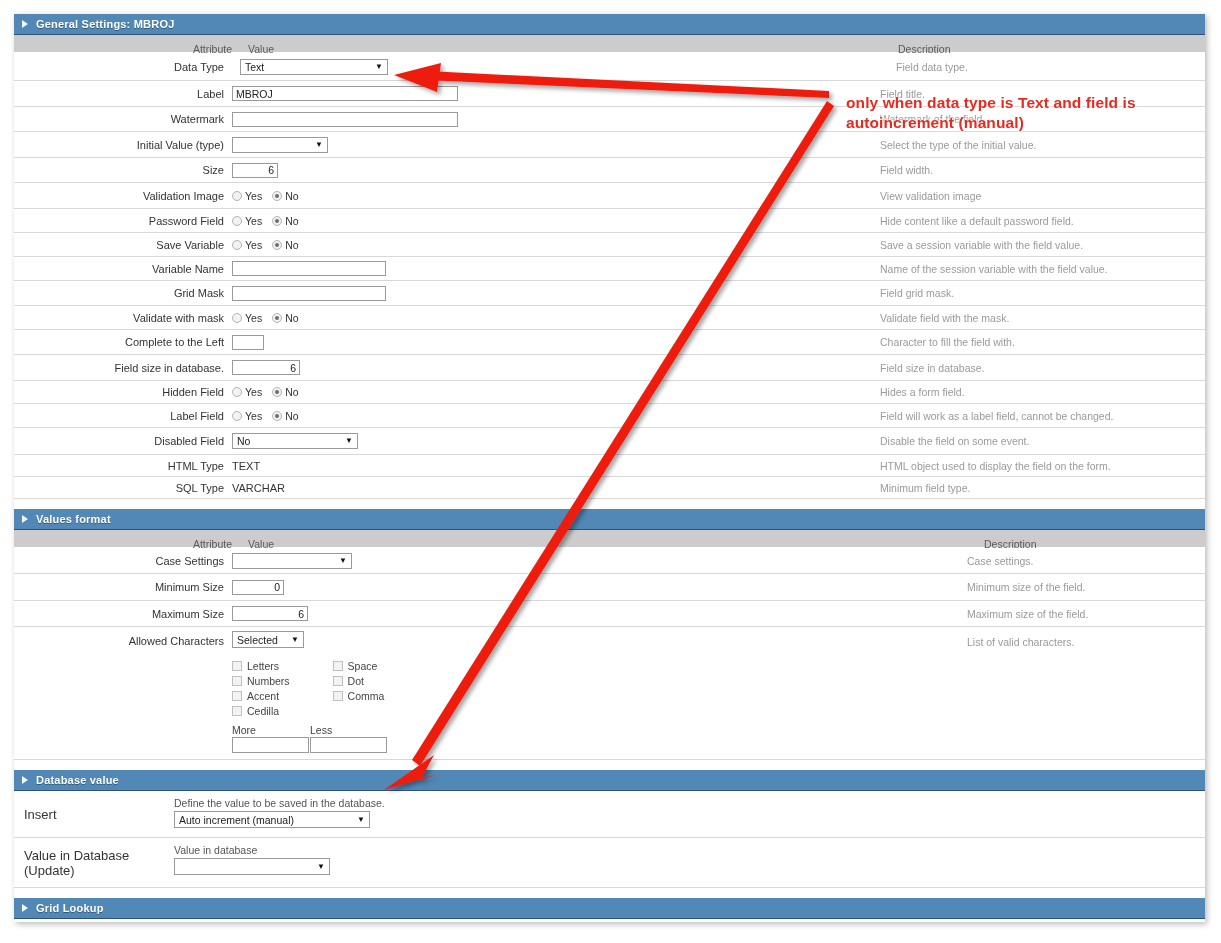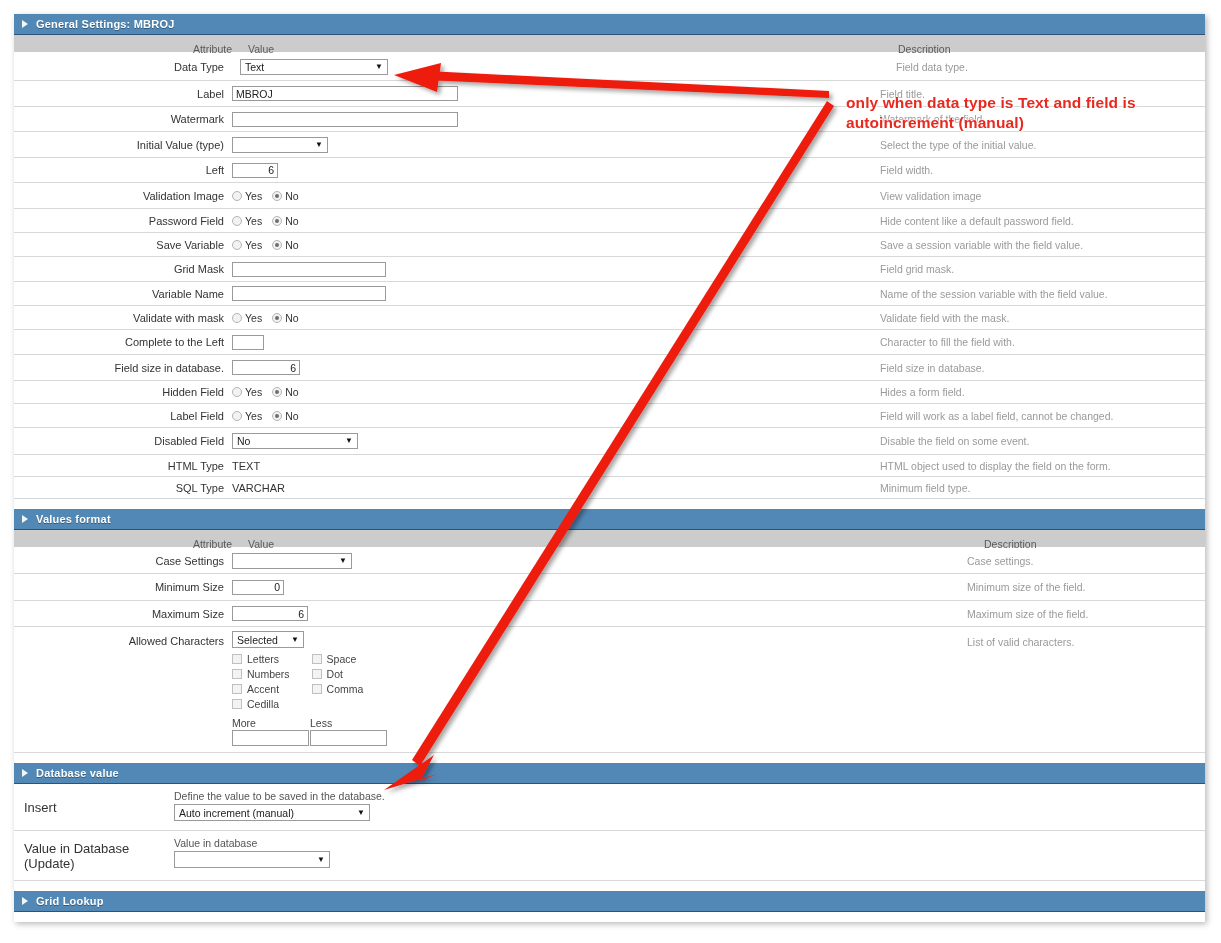--- a/index.html
+++ b/index.html
@@ -154,21 +154,21 @@
     box-sizing:border-box;
   }
 
   .plain{font-size:11px;color:#333;}
 
   
   .allowed{
     display:flex;flex-direction:column;
     gap:3px;padding:4px 0 6px 0;
   }
-  .ac-grid{display:flex;margin-top:2px;}
+  .ac-grid{display:flex;margin-top:9px;gap:21px;}
   .ac-col{display:flex;flex-direction:column;gap:3px;}
   .ac-col.c2{margin-left:22px;}
   .ac-item{display:flex;align-items:center;gap:5px;font-size:10.5px;color:#444;}
   .ml-row{display:flex;margin-top:4px;}
   .ml-b{display:flex;flex-direction:column;}
   .ml-b .lb{font-size:10.5px;color:#444;margin-bottom:1px;}
   .ml-b .txt{width:77px;height:16px;}
   .ml-b.second{margin-left:1px;}
 
   
@@ -263,21 +263,21 @@
     <div class="cell-val">
       <div class="sel" style="width:96px;">
         <span class="cap"></span>
         <span class="arw">▼</span>
       </div>
     </div>
     <div class="cell-desc">Select the type of the initial value.</div>
   </div>
 
   <div class="row" style="height:24px;">
-    <div class="cell-attr">Left</div>
+    <div class="cell-attr">Size</div>
     <div class="cell-val">
       <div class="txt num" style="width:46px;">6</div>
     </div>
     <div class="cell-desc">Field width.</div>
   </div>
 
   <div class="row" style="height:25px;">
     <div class="cell-attr">Validation Image</div>
     <div class="cell-val">
       <div class="radios">
@@ -321,34 +321,34 @@
           </span>
         <span class="grp">
             <span class="rdo on"></span>
             <span>No</span>
           </span>
       </div>
     </div>
     <div class="cell-desc">Save a session variable with the field value.</div>
   </div>
 
+  <div class="row" style="height:23px;">
+    <div class="cell-attr">Variable Name</div>
+    <div class="cell-val">
+      <div class="txt" style="width:154px;"></div>
+    </div>
+    <div class="cell-desc">Name of the session variable with the field value.</div>
+  </div>
+
   <div class="row" style="height:24px;">
     <div class="cell-attr">Grid Mask</div>
     <div class="cell-val">
       <div class="txt" style="width:154px;"></div>
     </div>
     <div class="cell-desc">Field grid mask.</div>
-  </div>
-
-  <div class="row" style="height:23px;">
-    <div class="cell-attr">Variable Name</div>
-    <div class="cell-val">
-      <div class="txt" style="width:154px;"></div>
-    </div>
-    <div class="cell-desc">Name of the session variable with the field value.</div>
   </div>
 
   <div class="row" style="height:23px;">
     <div class="cell-attr">Validate with mask</div>
     <div class="cell-val">
       <div class="radios">
         <span class="grp">
             <span class="rdo"></span>
             <span>Yes</span>
           </span>

